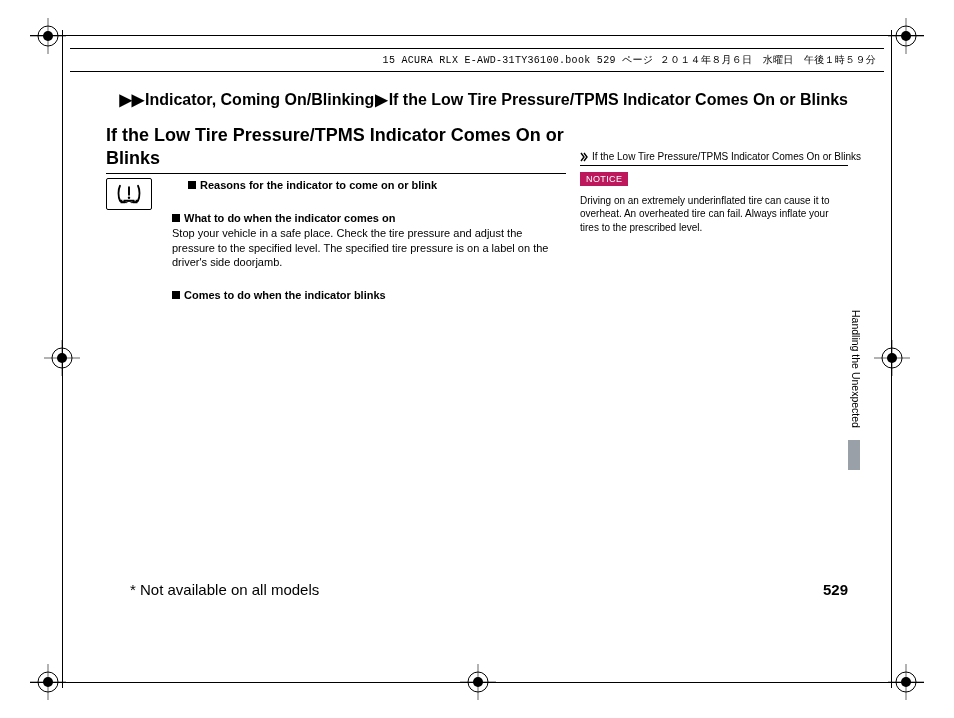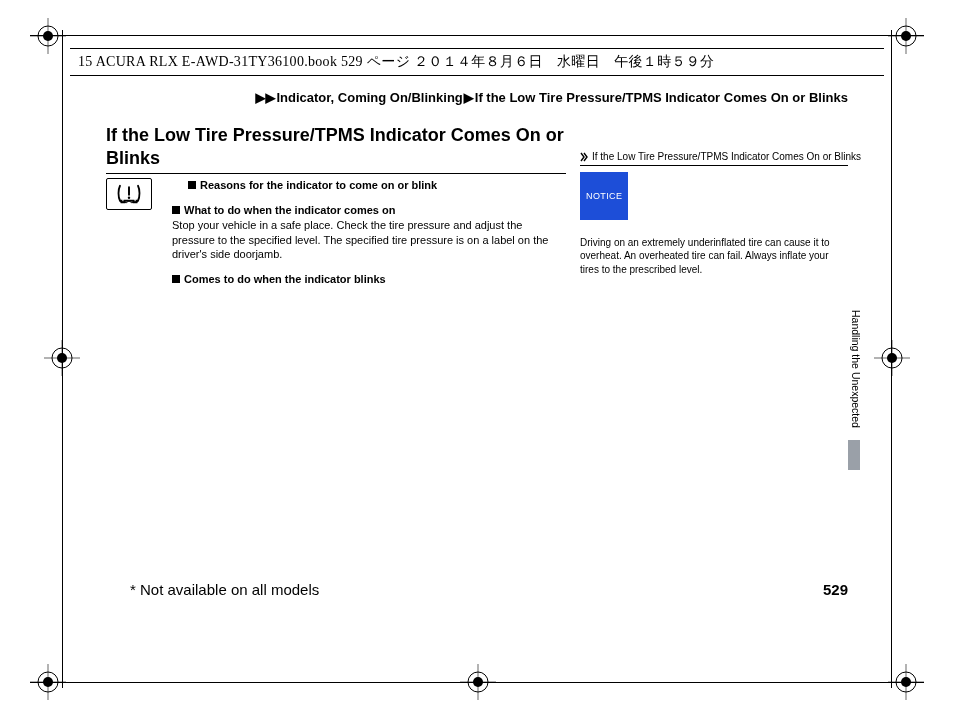--- a/index.html
+++ b/index.html
@@ -22,29 +22,30 @@
   }
   .reg-mark svg { width: 36px; height: 36px; }
   .slug {
     position: absolute;
     top: 48px;
     left: 70px;
     right: 70px;
     border-top: 0.5px solid #000;
     border-bottom: 0.5px solid #000;
     padding: 4px 8px;
-    font-size: 14px;
-    font-family: Liberation Serif, serif;
+    font-size: 10px;
+    font-family: Liberation Mono, monospace;
     letter-spacing: 0.3px;
+    text-align: right;
   }
   .breadcrumb {
     position: absolute;
     top: 90px;
     right: 106px;
-    font-size: 13px;
+    font-size: 16px;
     font-weight: bold;
     text-align: right;
   }
   .bc-arrow { display:inline-block; margin: 0 1px; }
   .page-title {
     position: absolute;
     top: 124px;
     left: 106px;
     width: 460px;
     font-size: 18px;
@@ -64,40 +65,40 @@
   .tpms-icon {
     position: absolute;
     left: 0; top: 0;
     width: 46px; height: 32px;
     border: 1.5px solid #000;
     border-radius: 2px;
     display:flex; align-items:center; justify-content:center;
   }
   .tpms-icon svg { width: 30px; height: 24px; }
   .main-body { margin-left: 66px; }
-  .subhead { font-weight: bold; margin-top: 10px; }
+  .subhead { font-weight: bold; margin-top: 18px; }
   .subhead:first-child { margin-top: 0; margin-left: 16px; }
   .sq { display:inline-block; width:8px; height:8px; background:#000; margin-right:4px; vertical-align: 0px;}
   .side-col {
     position: absolute;
     top: 150px;
     left: 580px;
     width: 268px;
     font-size: 10px;
     line-height: 1.35;
   }
   .side-title-row { border-bottom: 1px solid #000; padding-bottom: 1px; margin-bottom: 6px; white-space: nowrap;}
   .side-chev { display:inline-block; vertical-align:middle; margin-right:2px;}
   .side-chev svg { width:10px; height:10px; display:block;}
   .notice-badge {
     display:inline-block;
-    background:#1d4ed8; color:#fff;
+    background:#be185d; color:#fff;
     font-size: 9px;
-    padding: 18px 6px;
-    margin-bottom: 16px;
+    padding: 1px 6px;
+    margin-bottom: 8px;
     letter-spacing: 0.4px;
   }
   .side-text { }
   .section-tab {
     position: absolute;
     right: 92px;
     top: 310px;
     width: 14px;
     height: 160px;
     font-size: 10.5px;

